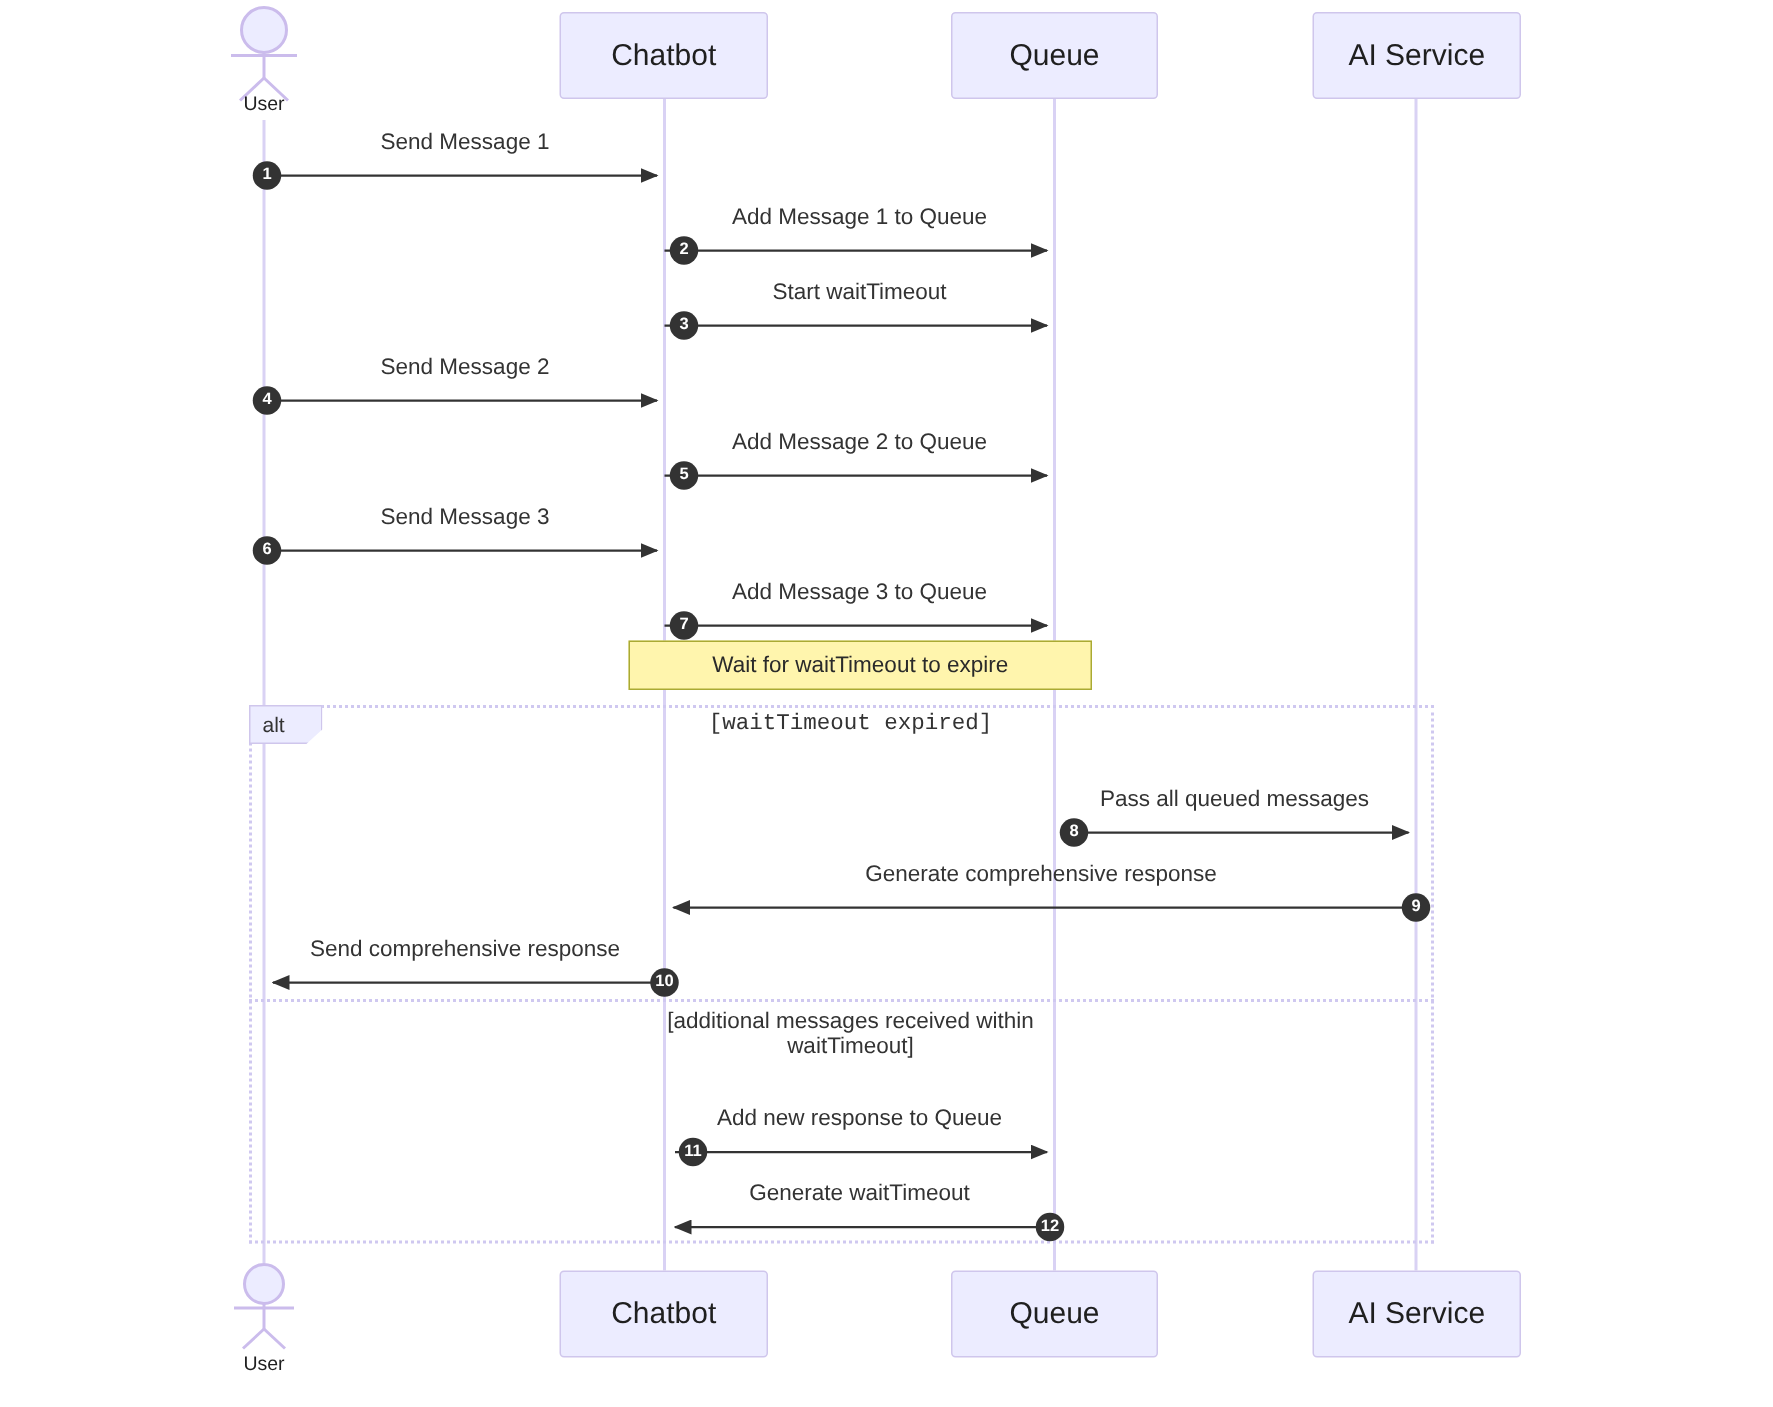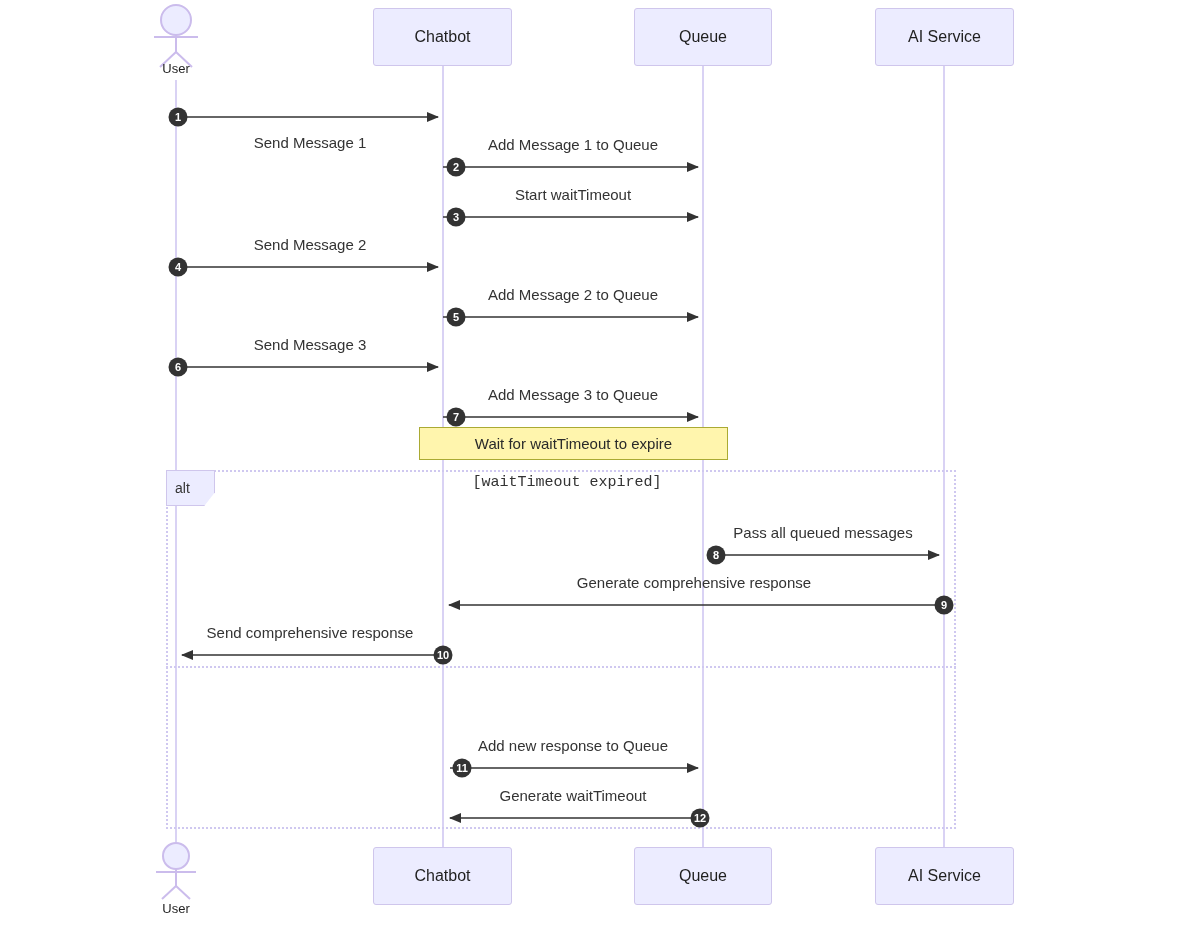--- a/index.html
+++ b/index.html
@@ -5,21 +5,21 @@
   html,body{margin:0;padding:0;background:#fff;}
   .canvas{
     position:relative;width:1182px;height:938px;background:#ffffff;
     font-family:"Liberation Sans",sans-serif;overflow:hidden;color:#333;
   }
   .layer{position:absolute;left:0;top:0;z-index:0;}
   .participant{
     position:absolute;width:139px;height:58px;z-index:2;
     background:#ECECFF;border:1px solid #cfc6ec;border-radius:3px;
     display:flex;align-items:center;justify-content:center;
-    font-size:16px;color:#1f1f1f;box-sizing:border-box;
+    font-size:20px;color:#1f1f1f;box-sizing:border-box;
   }
   .actor-label{
     position:absolute;transform:translateX(-50%);z-index:2;
     font-size:13px;color:#1f1f1f;white-space:nowrap;
   }
   .msg-label{
     position:absolute;transform:translateX(-50%);z-index:3;
     font-size:15px;color:#333;white-space:nowrap;line-height:17px;
   }
   .badge{
@@ -36,21 +36,21 @@
   }
   .alt-frame{
     position:absolute;left:166px;top:470px;width:790px;height:359px;z-index:1;
     border:2px dotted #cfc8f0;box-sizing:border-box;
   }
   .alt-divider{
     position:absolute;left:166px;top:666px;width:790px;height:0;z-index:1;
     border-top:2px dotted #cfc8f0;
   }
   .alt-label-box{
-    position:absolute;left:166px;top:470px;width:49px;height:36px;z-index:2;
+    position:absolute;left:166px;top:470px;width:49px;height:26px;z-index:2;
     background:#ECECFF;border:1px solid #cfc6ec;box-sizing:border-box;
     clip-path:polygon(0 0,100% 0,100% 62%,78% 100%,0 100%);
     display:flex;align-items:center;padding-left:8px;
     font-size:14px;color:#333;
   }
   .cond{
     position:absolute;transform:translateX(-50%);z-index:3;
     font-size:15px;color:#333;text-align:center;line-height:17px;
   }
   .cond-wrap{max-width:285px;}
@@ -106,20 +106,21 @@
       <line x1="703" y1="818" x2="450" y2="818" marker-end="url(#arrow)"></line>
     </g>
   </svg>
 
   <div class="alt-frame"></div>
   <div class="alt-divider"></div>
   <div class="alt-label-box">
     <span>alt</span>
   </div>
   <div class="cond nowrap" style="left:567px;top:474px;font-family:Liberation Mono, monospace;">[waitTimeout expired]</div>
+  <div class="cond cond-wrap" style="left:567px;top:672px;">[additional messages received within waitTimeout]</div>
 
   <div class="note">
     <span>Wait for waitTimeout to expire</span>
   </div>
 
   <div class="participant" style="left:373px;top:8px;">
     <span>Chatbot</span>
   </div>
   <div class="participant" style="left:634px;top:8px;width:138px;">
     <span>Queue</span>
@@ -133,21 +134,21 @@
     <span>Chatbot</span>
   </div>
   <div class="participant" style="left:634px;top:847px;width:138px;">
     <span>Queue</span>
   </div>
   <div class="participant" style="left:875px;top:847px;">
     <span>AI Service</span>
   </div>
   <div class="actor-label" style="left:176px;top:901px;">User</div>
 
-  <div class="msg-label" style="left:310px;top:86px;margin-top:48px;">Send Message 1</div>
+  <div class="msg-label" style="left:310px;top:86px;">Send Message 1</div>
   <div class="msg-label" style="left:573px;top:136px;">Add Message 1 to Queue</div>
   <div class="msg-label" style="left:573px;top:186px;">Start waitTimeout</div>
   <div class="msg-label" style="left:310px;top:236px;">Send Message 2</div>
   <div class="msg-label" style="left:573px;top:286px;">Add Message 2 to Queue</div>
   <div class="msg-label" style="left:310px;top:336px;">Send Message 3</div>
   <div class="msg-label" style="left:573px;top:386px;">Add Message 3 to Queue</div>
   <div class="msg-label" style="left:823px;top:524px;">Pass all queued messages</div>
   <div class="msg-label" style="left:694px;top:574px;">Generate comprehensive response</div>
   <div class="msg-label" style="left:310px;top:624px;">Send comprehensive response</div>
   <div class="msg-label" style="left:573px;top:737px;">Add new response to Queue</div>

